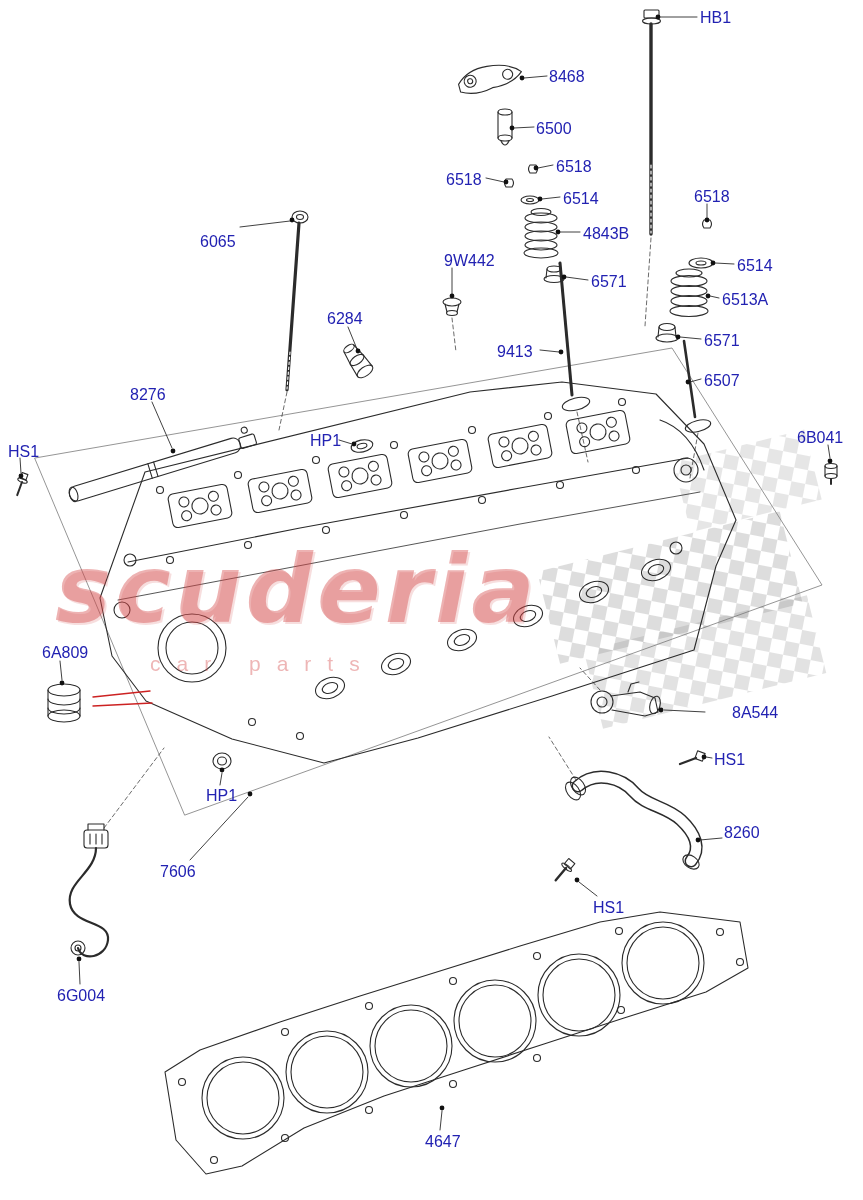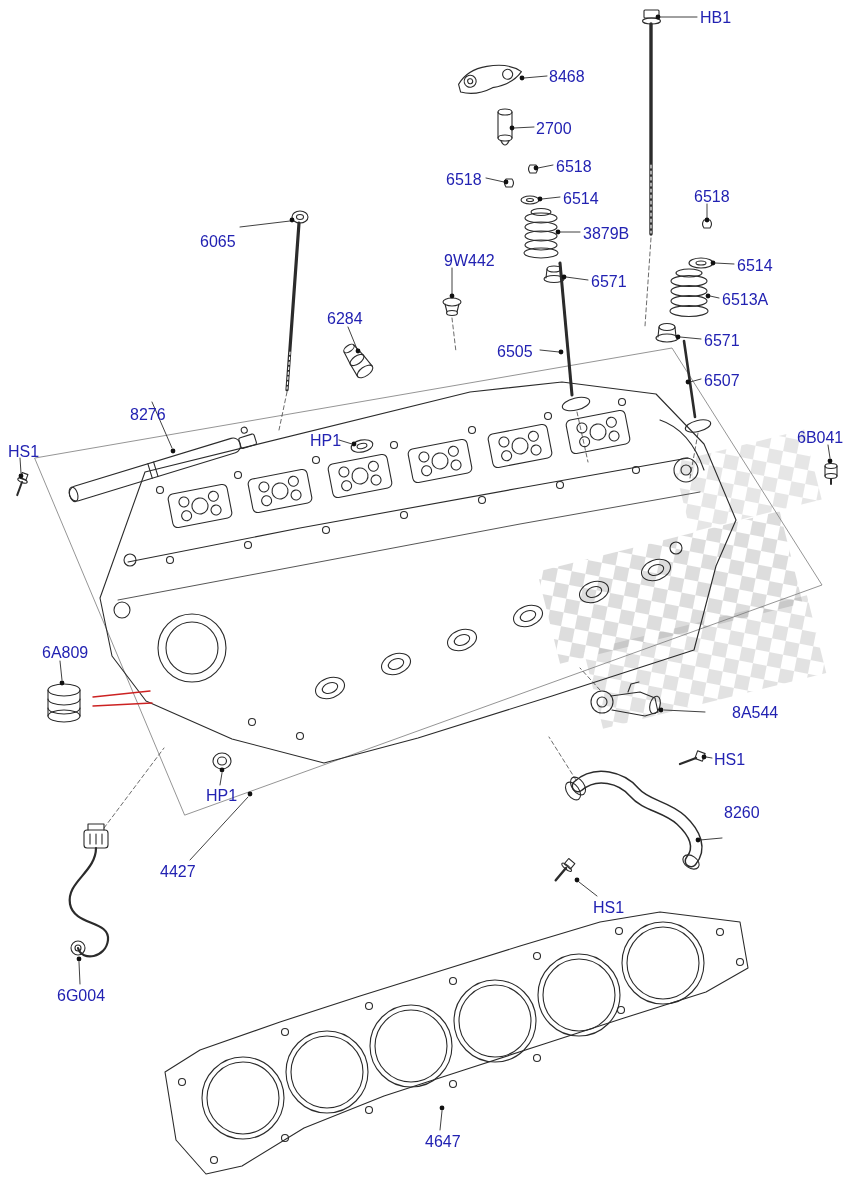--- a/index.html
+++ b/index.html
@@ -410,47 +410,51 @@
         <circle cx="250" cy="794" r="2.4" fill="#111" stroke="none"></circle>
     <path d="M597,896 L579,882"></path>        
         <circle cx="577" cy="880" r="2.4" fill="#111" stroke="none"></circle>
     <path d="M80,984 L79,962"></path>          
         <circle cx="79" cy="959" r="2.4" fill="#111" stroke="none"></circle>
     <path d="M440,1130 L442,1111"></path>      
         <circle cx="442" cy="1108" r="2.4" fill="#111" stroke="none"></circle>
   </g>
 </svg>
 
+<div class="watermark">
+  <div class="wm-brand">scuderia</div>
+  <div class="wm-tagline">car parts</div>
+</div>
 
 <div>
   <div class="lbl" style="left:700px;top:9px">HB1</div>
   <div class="lbl" style="left:549px;top:68px">8468</div>
-  <div class="lbl" style="left:536px;top:120px">2700</div>
+  <div class="lbl" style="left:536px;top:120px">6500</div>
   <div class="lbl" style="left:446px;top:171px">6518</div>
   <div class="lbl" style="left:556px;top:158px">6518</div>
   <div class="lbl" style="left:563px;top:190px">6514</div>
   <div class="lbl" style="left:694px;top:188px">6518</div>
-  <div class="lbl" style="left:583px;top:225px">3879B</div>
+  <div class="lbl" style="left:583px;top:225px">4843B</div>
   <div class="lbl" style="left:200px;top:233px">6065</div>
   <div class="lbl" style="left:444px;top:252px">9W442</div>
   <div class="lbl" style="left:737px;top:257px">6514</div>
   <div class="lbl" style="left:591px;top:273px">6571</div>
   <div class="lbl" style="left:722px;top:291px">6513A</div>
   <div class="lbl" style="left:327px;top:310px">6284</div>
   <div class="lbl" style="left:704px;top:332px">6571</div>
-  <div class="lbl" style="left:497px;top:343px">6505</div>
+  <div class="lbl" style="left:497px;top:343px">9413</div>
   <div class="lbl" style="left:704px;top:372px">6507</div>
-  <div class="lbl" style="left:130px;top:406px">8276</div>
+  <div class="lbl" style="left:130px;top:386px">8276</div>
   <div class="lbl" style="left:8px;top:443px">HS1</div>
   <div class="lbl" style="left:310px;top:432px">HP1</div>
   <div class="lbl" style="left:797px;top:429px">6B041</div>
   <div class="lbl" style="left:42px;top:644px">6A809</div>
   <div class="lbl" style="left:732px;top:704px">8A544</div>
   <div class="lbl" style="left:714px;top:751px">HS1</div>
   <div class="lbl" style="left:206px;top:787px">HP1</div>
-  <div class="lbl" style="left:724px;top:804px">8260</div>
-  <div class="lbl" style="left:160px;top:863px">4427</div>
+  <div class="lbl" style="left:724px;top:824px">8260</div>
+  <div class="lbl" style="left:160px;top:863px">7606</div>
   <div class="lbl" style="left:593px;top:899px">HS1</div>
   <div class="lbl" style="left:57px;top:987px">6G004</div>
   <div class="lbl" style="left:425px;top:1133px">4647</div>
 </div>
 
 </div>
 
 </body></html>

